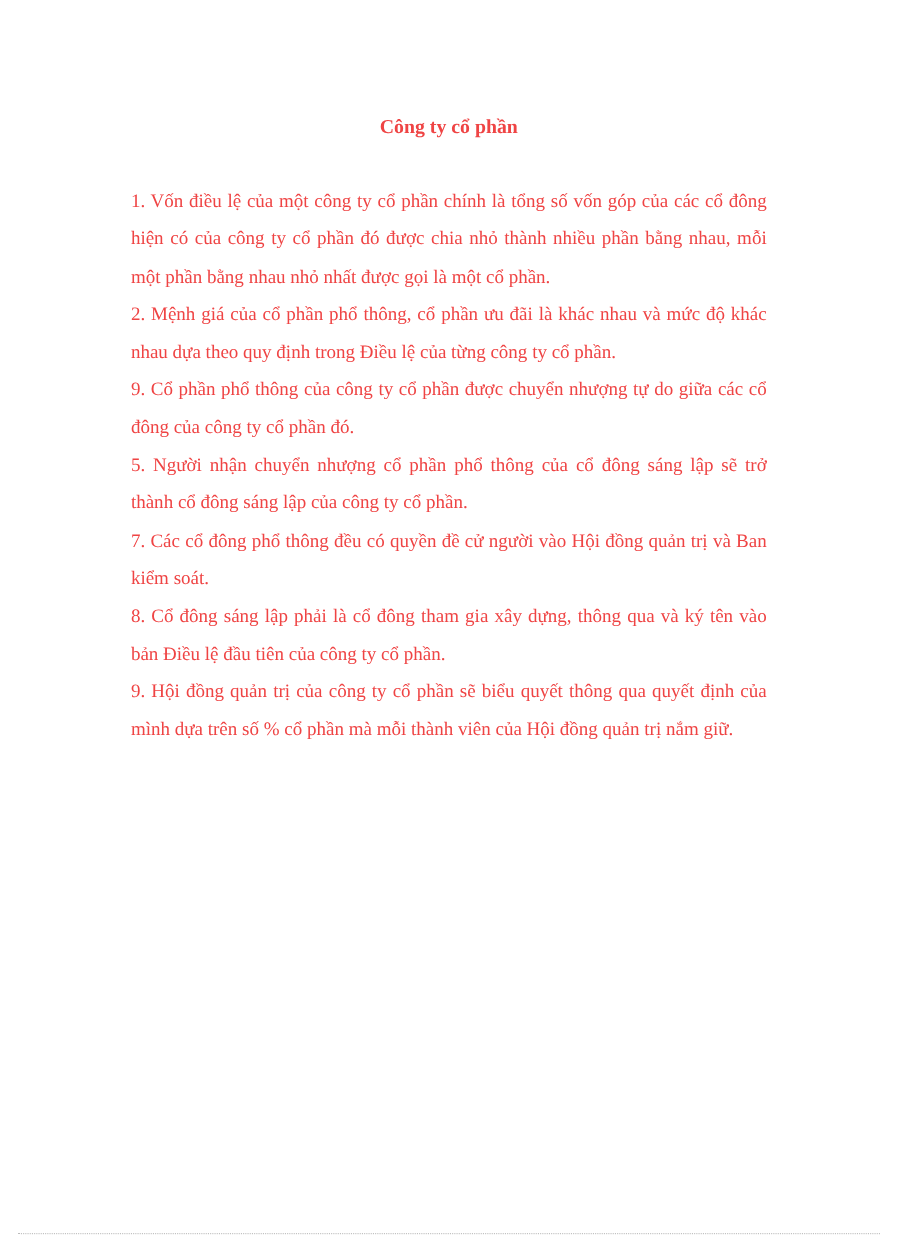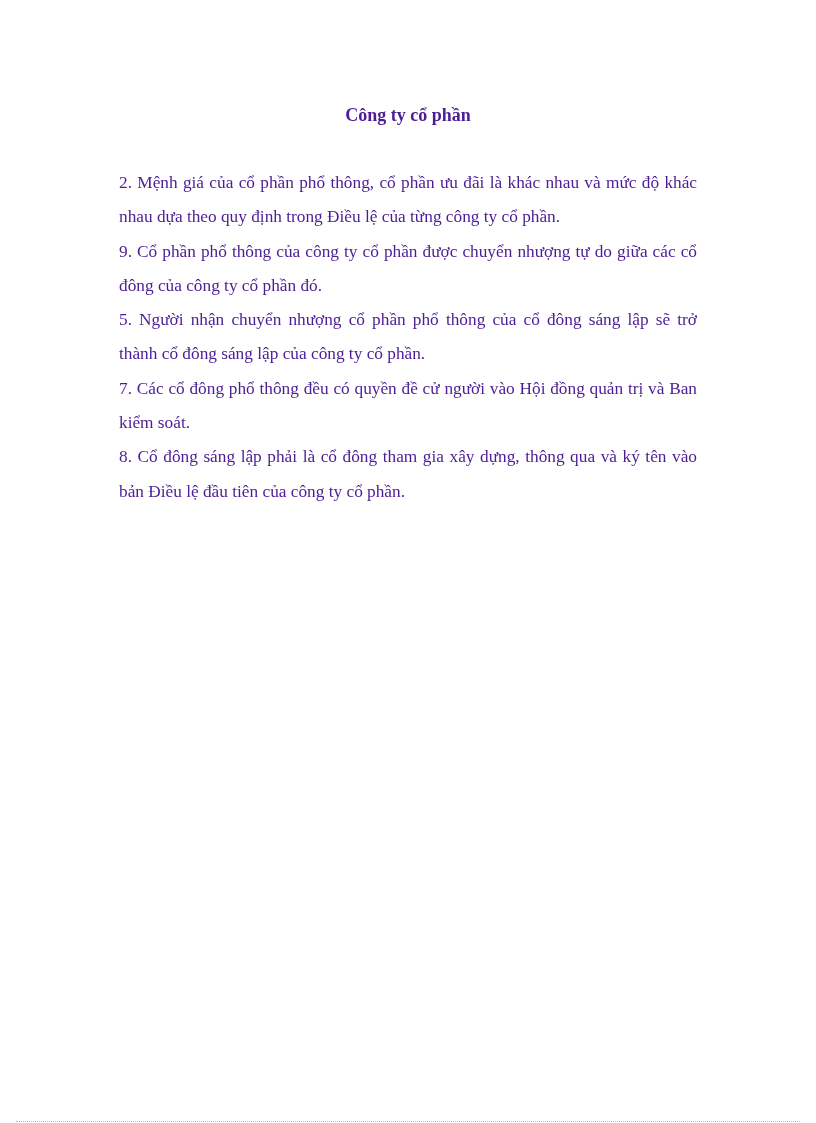--- a/index.html
+++ b/index.html
@@ -1,19 +1,19 @@
 <!DOCTYPE html>
 <html><head>
 <meta charset="utf-8">
 <style>
   html, body { margin: 0; padding: 0; background: #ffffff; }
   body { width: 816px; height: 1123px; position: relative; overflow: hidden; }
   .page {
     position: absolute; left: 0; top: 0; width: 816px; height: 1123px;
-    font-family: "Liberation Serif", serif; color: #4c1d95;
+    font-family: "Liberation Serif", serif; color: #ef4444;
   }
   .title {
     position: absolute; top: 102px; left: 0; width: 816px;
     text-align: center; font-weight: bold; font-size: 18px; line-height: 26px;
   }
   .body {
     position: absolute; top: 166px; left: 119px; width: 578px;
     font-size: 17.3px; line-height: 34.3px; text-align: justify;
   }
   .para { margin: 0; }
@@ -21,20 +21,22 @@
     position: absolute; left: 16px; right: 16px; top: 1121px;
     border-top: 1px dotted #bbb; height: 0;
   }
 </style>
 </head>
 <body>
 
 <div class="page">
   <div class="title">Công ty cổ phần</div>
   <div class="body">
+    <p class="para">1. Vốn điều lệ của một công ty cổ phần chính là tổng số vốn góp của các cổ đông hiện có của công ty cổ phần đó được chia nhỏ thành nhiều phần bằng nhau, mỗi một phần bằng nhau nhỏ nhất được gọi là một cổ phần.</p>
     <p class="para">2. Mệnh giá của cổ phần phổ thông, cổ phần ưu đãi là khác nhau và mức độ khác nhau dựa theo quy định trong Điều lệ của từng công ty cổ phần.</p>
     <p class="para">9. Cổ phần phổ thông của công ty cổ phần được chuyển nhượng tự do giữa các cổ đông của công ty cổ phần đó.</p>
     <p class="para">5. Người nhận chuyển nhượng cổ phần phổ thông của cổ đông sáng lập sẽ trở thành cổ đông sáng lập của công ty cổ phần.</p>
     <p class="para">7. Các cổ đông phổ thông đều có quyền đề cử người vào Hội đồng quản trị và Ban kiểm soát.</p>
     <p class="para">8. Cổ đông sáng lập phải là cổ đông tham gia xây dựng, thông qua và ký tên vào bản Điều lệ đầu tiên của công ty cổ phần.</p>
+    <p class="para">9. Hội đồng quản trị của công ty cổ phần sẽ biểu quyết thông qua quyết định của mình dựa trên số % cổ phần mà mỗi thành viên của Hội đồng quản trị nắm giữ.</p>
   </div>
   <div class="footer-rule"></div>
 </div>
 
 </body></html>

